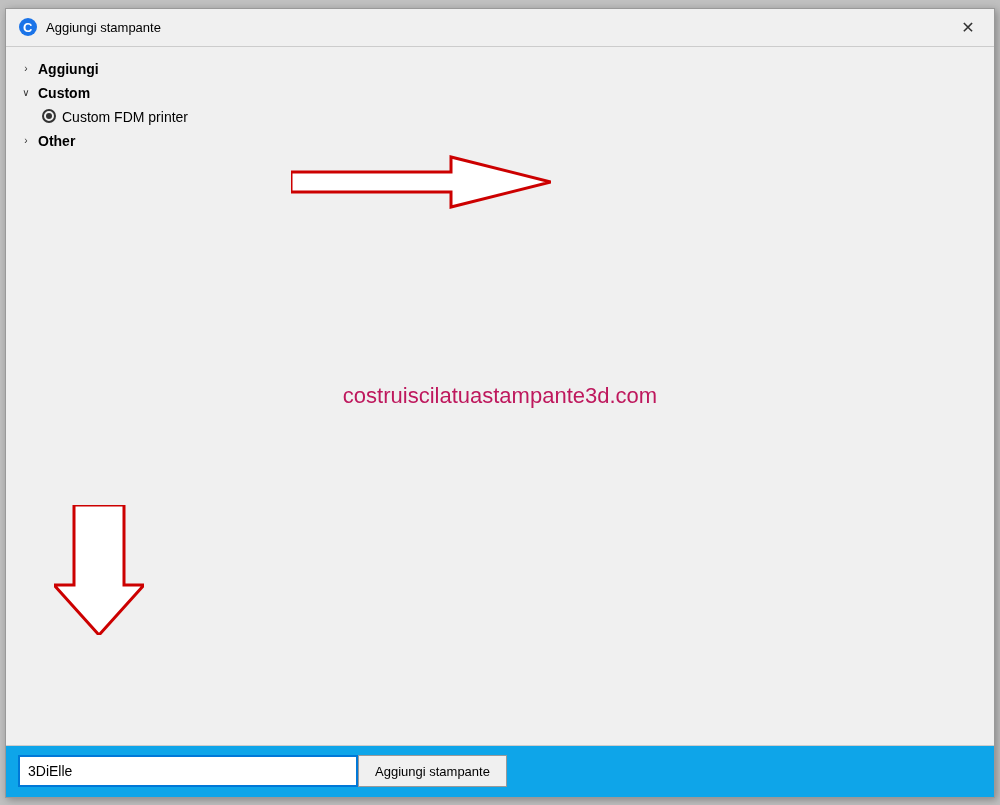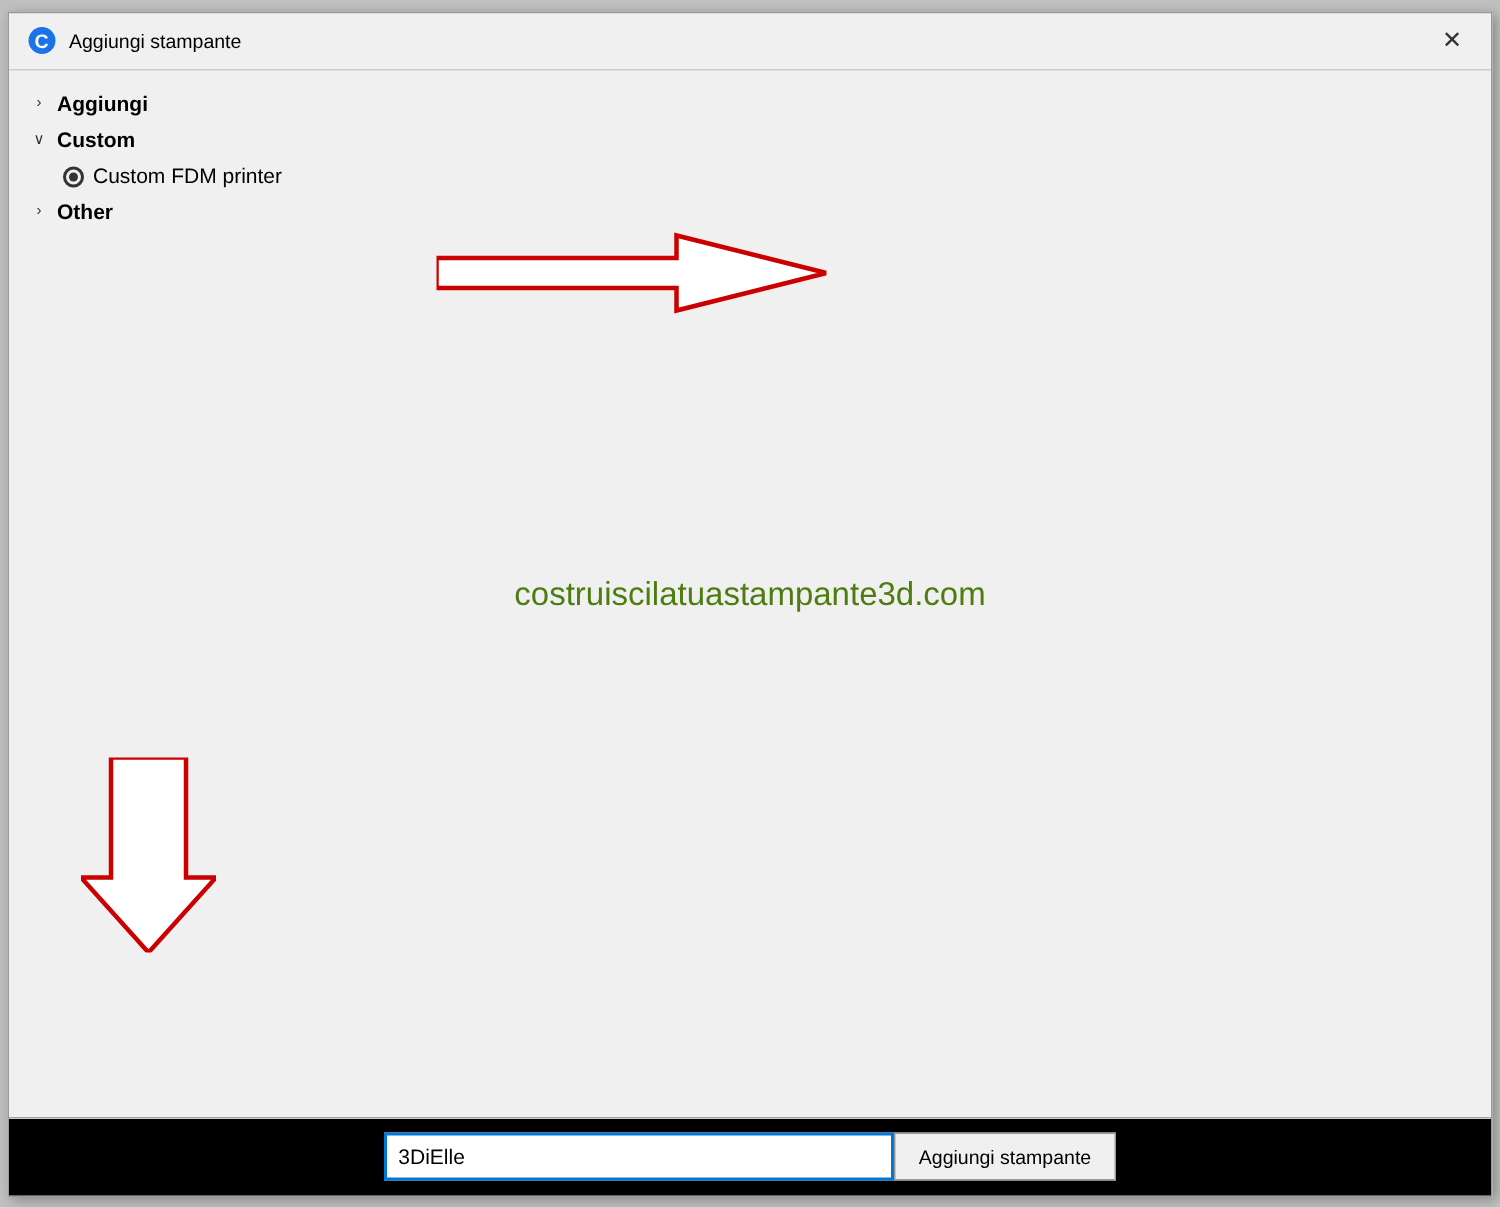--- a/index.html
+++ b/index.html
@@ -77,21 +77,21 @@
       margin-right: 4px;
       font-size: 10px;
       color: #333;
     }
     .tree-label {
       font-weight: bold;
       font-size: 14px;
     }
     .tree-child {
       display: flex;
-      align-items: flex-end;
+      align-items: flex-start;
       padding: 4px 12px 4px 36px;
       font-size: 14px;
       cursor: pointer;
     }
     .radio-dot {
       width: 14px;
       height: 14px;
       border-radius: 50%;
       border: 2px solid #333;
       display: inline-flex;
@@ -106,46 +106,46 @@
       height: 6px;
       background: #333;
       border-radius: 50%;
     }
     .watermark {
       position: absolute;
       top: 50%;
       left: 50%;
       transform: translate(-50%, -50%);
       font-size: 22px;
-      color: #4d7c0f;
+      color: #be185d;
       font-weight: normal;
       white-space: nowrap;
       pointer-events: none;
     }
     
     .arrow-right {
       position: absolute;
       top: 105px;
       left: 285px;
       pointer-events: none;
     }
     
     .arrow-down {
       position: absolute;
       bottom: 110px;
       left: 48px;
       pointer-events: none;
     }
     .footer {
       border-top: 1px solid #ccc;
-      padding: 8px 24px;
-      display: flex;
-      align-items: center;
-      justify-content: center;
-      background: #000000;
+      padding: 8px 12px;
+      display: flex;
+      align-items: center;
+      justify-content: flex-start;
+      background: #0ea5e9;
       height: 52px;
     }
     .name-input {
       width: 340px;
       height: 32px;
       border: 2px solid #0078d7;
       padding: 4px 8px;
       font-size: 14px;
       background: white;
       outline: none;

